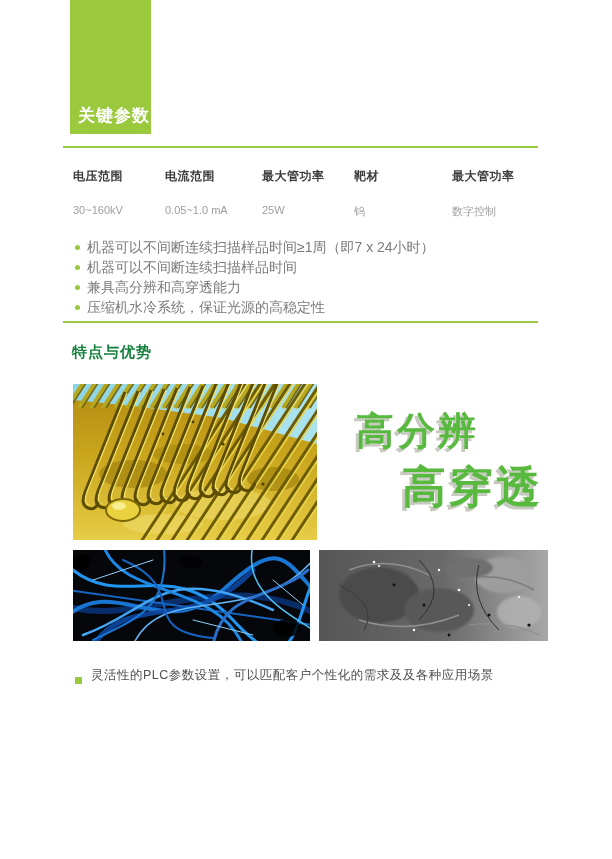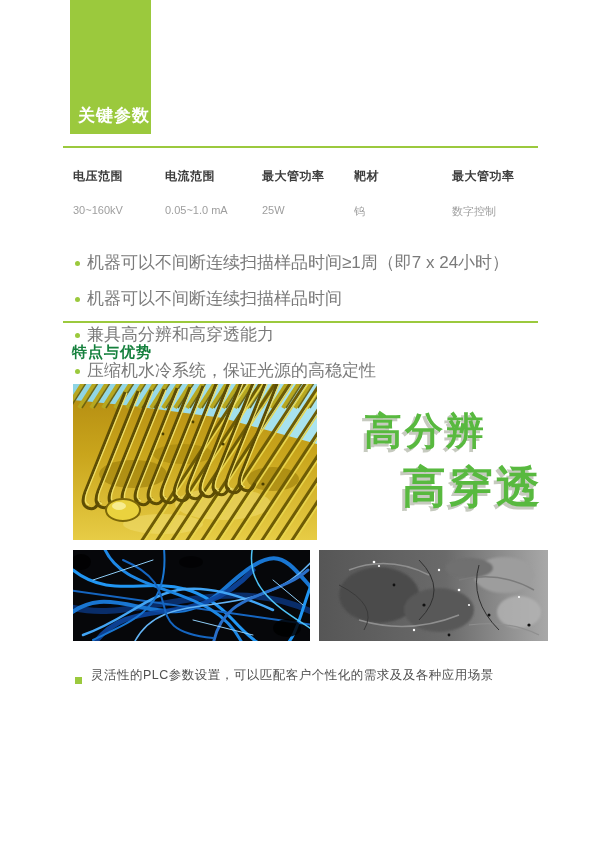--- a/index.html
+++ b/index.html
@@ -21,42 +21,42 @@
   .spec-table{position:absolute;left:73px;top:168px;width:470px;height:50px;}
   .spec-col{position:absolute;top:0;}
   .spec-col .col-label{font-size:12px;font-weight:bold;color:#3c3c3c;letter-spacing:0.5px;}
   .spec-col .col-value{position:absolute;top:36px;left:0;font-size:11px;color:#9e9e9e;white-space:nowrap;}
   .col-0{left:0;}.col-1{left:92px;}.col-2{left:189px;}.col-3{left:281px;}.col-4{left:379px;}
 
   
   .spec-bullets{position:absolute;left:73px;top:237px;list-style:none;margin:0;padding:0;}
   .spec-bullets li{
     position:relative;height:20px;line-height:20px;padding-left:14px;
-    font-size:17px;color:#7a7a7a;white-space:nowrap;margin-top:16px;
+    font-size:14px;color:#7a7a7a;white-space:nowrap;
   }
   .spec-bullets li .dot{
     position:absolute;left:2px;top:8px;width:5px;height:5px;border-radius:50%;background:#9bc93d;
   }
 
   .section-title{position:absolute;left:72px;top:343px;font-size:15px;font-weight:bold;color:#15803d;letter-spacing:1px;}
 
   
   .img-frame{position:absolute;overflow:hidden;}
   .img-gold{left:73px;top:384px;width:244px;height:156px;}
   .img-blue{left:73px;top:550px;width:237px;height:91px;}
   .img-gray{left:319px;top:550px;width:229px;height:91px;}
   .img-frame svg{display:block;width:100%;height:100%;}
 
   
   .slogan{
     position:absolute;font-weight:bold;color:#58b93f;
     font-family:"DejaVu Sans","Liberation Sans",sans-serif;
     text-shadow:-3px 3px 0 #c6cabf;white-space:nowrap;
   }
-  .slogan-1{left:356px;top:406px;font-size:38px;letter-spacing:3px;margin-left:8px;}
+  .slogan-1{left:356px;top:406px;font-size:38px;letter-spacing:3px;}
   .slogan-2{left:402px;top:458px;font-size:44px;letter-spacing:3px;}
 
   
   .bottom-bullet{position:absolute;left:73px;top:667px;display:flex;align-items:flex-end;}
   .bottom-bullet .sq{width:7px;height:7px;background:#9bc93d;margin:5px 9px 0 2px;flex:none;}
   .bottom-bullet .bb-text{font-size:12.5px;color:#4f4f4f;line-height:17px;letter-spacing:0.5px;}
 </style>
 </head>
 <body>
 

